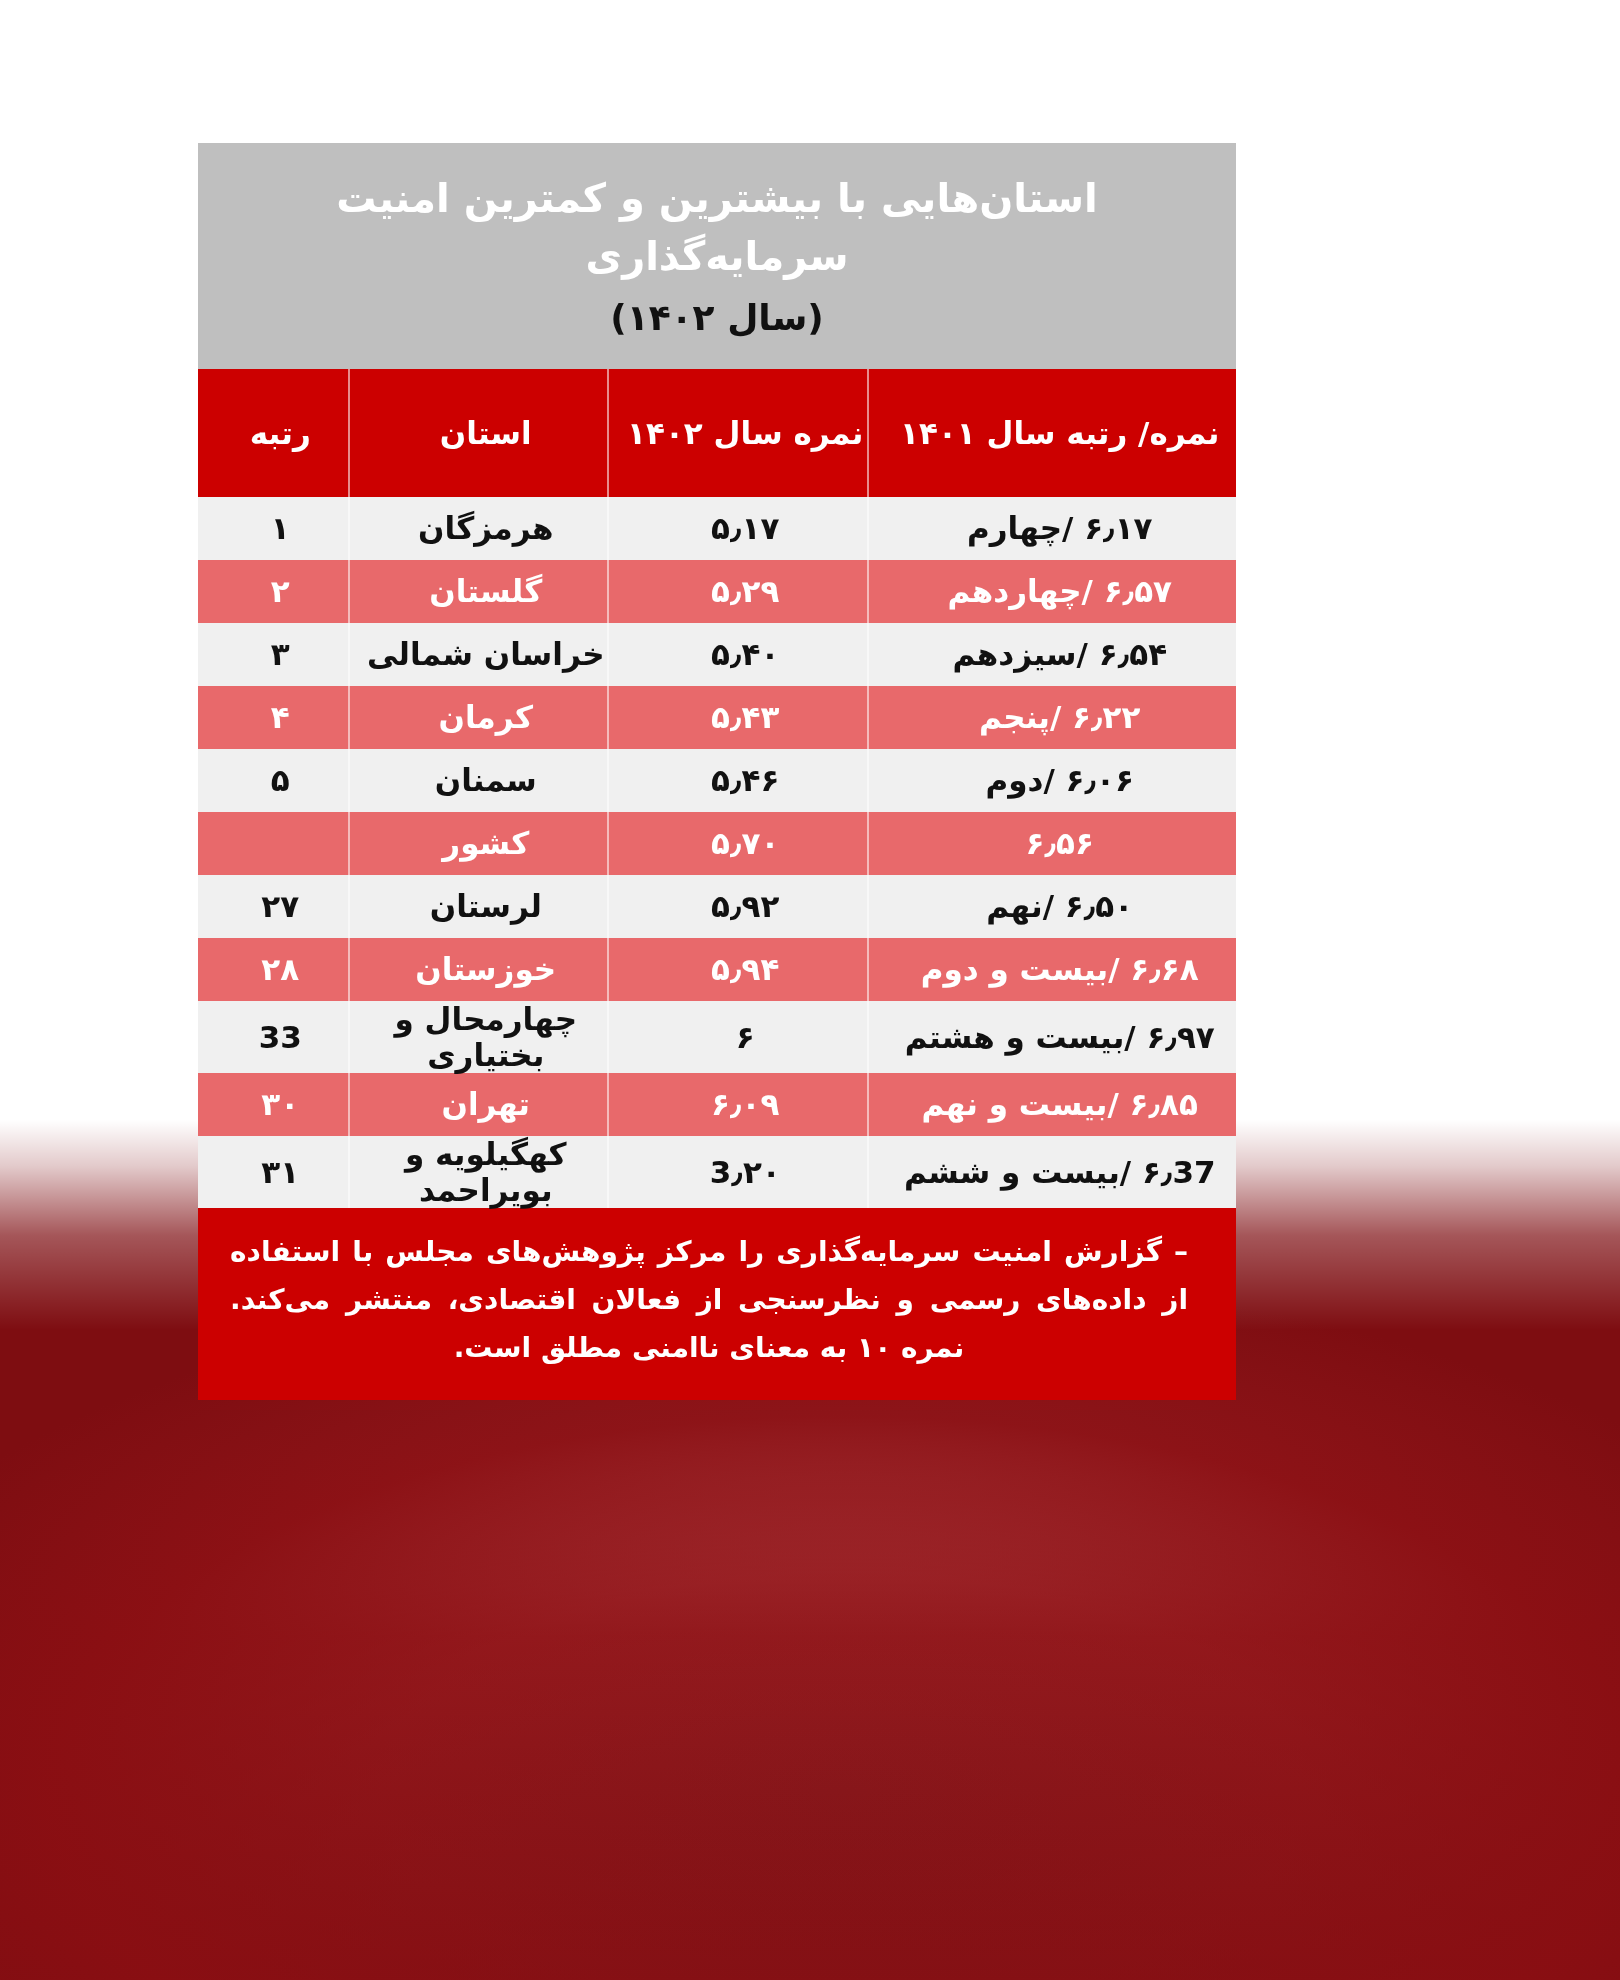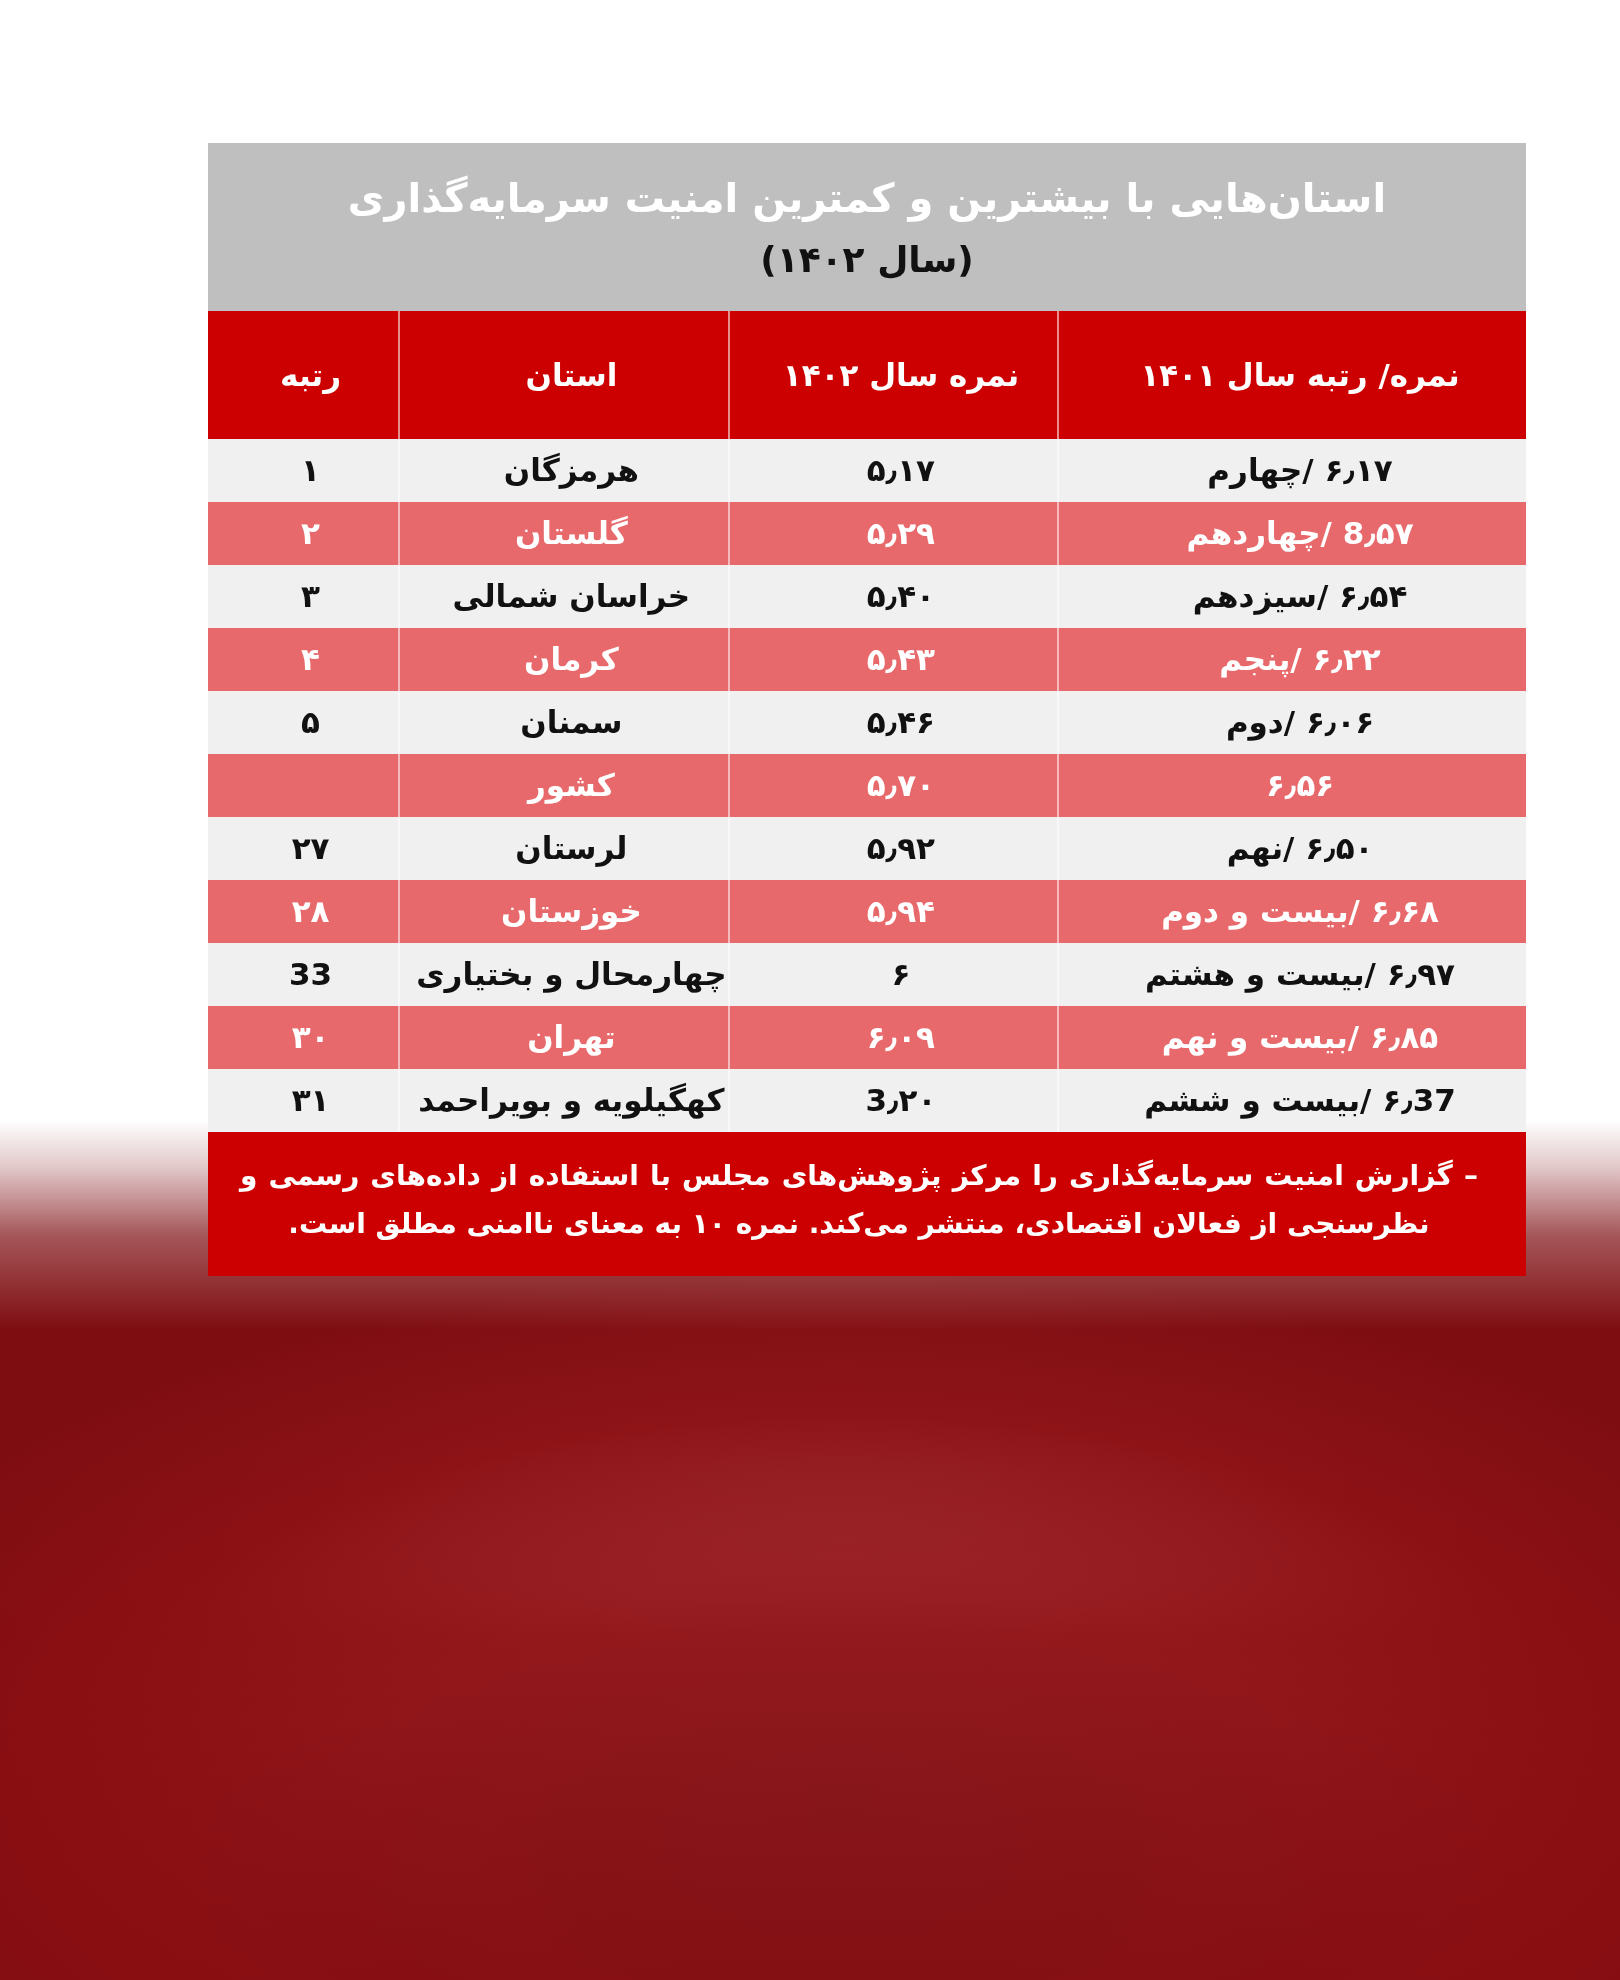--- a/index.html
+++ b/index.html
@@ -60,22 +60,22 @@
     position: absolute;
     left: 430px; top: 740px;
     width: 620px; height: 160px;
     opacity: 0.30;
     pointer-events: none;
   }
 
   
   #card {
     position: absolute;
-    left: 208px; top: 143px;
-    width: 1318px;
+    left: 198px; top: 143px;
+    width: 1038px;
   }
 
   
   .title-block {
     background: #bfbfbf;
     padding: 26px 40px 22px 40px;
     text-align: center;
   }
   .title-main {
     color: #ffffff;
@@ -198,21 +198,21 @@
       </tr>
     </thead>
     <tbody id="table-body">
         <tr class="odd">
           <td>۶٫۱۷ /چهارم</td>
           <td>۵٫۱۷</td>
           <td>هرمزگان</td>
           <td>۱</td>
         </tr>
         <tr class="even">
-          <td>8٫۵۷ /چهاردهم</td>
+          <td>۶٫۵۷ /چهاردهم</td>
           <td>۵٫۲۹</td>
           <td>گلستان</td>
           <td>۲</td>
         </tr>
         <tr class="odd">
           <td>۶٫۵۴ /سیزدهم</td>
           <td>۵٫۴۰</td>
           <td>خراسان شمالی</td>
           <td>۳</td>
         </tr>

